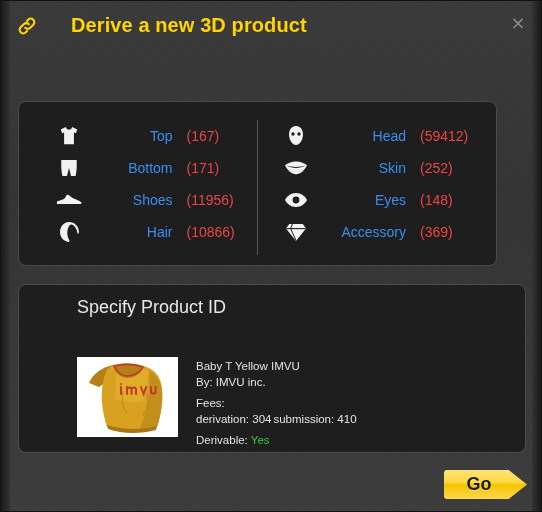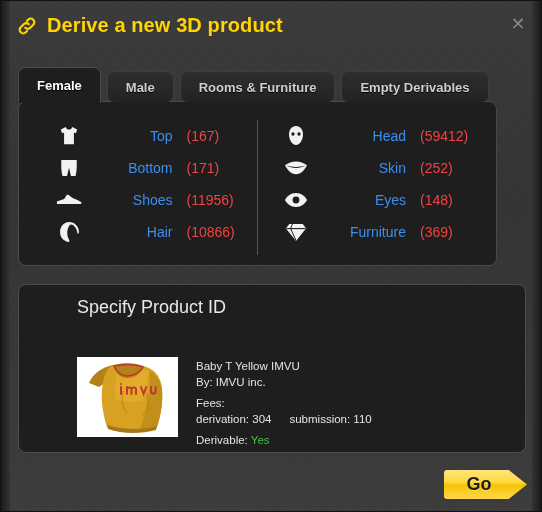--- a/index.html
+++ b/index.html
@@ -43,20 +43,21 @@
 
   
   #titlebar {
     position: absolute;
     left: 0; top: 0;
     width: 542px;
     height: 50px;
     display: flex;
     align-items: center;
     padding: 0 10px 0 14px;
+    gap: 24px;
   }
   .link-icon {
     width: 24px; height: 24px;
     flex: 0 0 auto;
     margin-right: 8px;
     display: flex; align-items: center; justify-content: center;
   }
   #title-text {
     color: #ffd400;
     font-size: 20px;
@@ -217,21 +218,21 @@
     left: 177px; top: 73px;
     width: 320px;
   }
   .prod-line {
     color: #e4e4e4;
     font-size: 11.5px;
     line-height: 16px;
     white-space: nowrap;
   }
   .prod-line.gap { margin-top: 5px; }
-  .fee-row { display: flex; gap: 18px; text-align: right; }
+  .fee-row { display: flex; gap: 2px; text-align: right; }
   .derivable-yes { color: #3fc13f; }
 
   
   #go-button {
     position: absolute;
     left: 443px; top: 469px;
     width: 83px; height: 29px;
     cursor: pointer;
   }
   #go-button .go-shape {
@@ -263,26 +264,20 @@
         <g fill="none" stroke="#ffd400" stroke-width="2.1" stroke-linecap="round">
           <path d="M10.2 13.8a3.6 3.6 0 0 0 5.1 0l3-3a3.6 3.6 0 0 0-5.1-5.1l-1.3 1.3"></path>
           <path d="M13.8 10.2a3.6 3.6 0 0 0-5.1 0l-3 3a3.6 3.6 0 0 0 5.1 5.1l1.3-1.3"></path>
         </g>
       </svg>
     </span>
     <span id="title-text">Derive a new 3D product</span>
     <span id="close-button">×</span>
   </div>
 
-  <div id="tabbar">
-    <div class="tab active">Female</div>
-    <div class="tab inactive">Male</div>
-    <div class="tab inactive">Rooms &amp; Furniture</div>
-    <div class="tab inactive">Empty Derivables</div>
-  </div>
 
   <div id="category-panel">
     <div class="cat-columns">
 
       <div class="cat-col left">
 
         <div class="cat-row">
           <span class="cat-icon">
             <svg width="22" height="20" viewBox="0 0 24 22" fill="#f2f2f2">
               <path d="M8.4 1.2 3 3.8l1.4 4.1 2.2-.8V20h10.8V7.1l2.2.8L21 3.8l-5.4-2.6a3.7 3.7 0 0 1-7.2 0z"></path>
@@ -360,21 +355,21 @@
         </div>
 
         <div class="cat-row">
           <span class="cat-icon">
             <svg width="22" height="20" viewBox="0 0 22 20" fill="#f2f2f2">
               <path d="M4.2 2h13.6l3.2 4.6L11 19 1 6.6z"></path>
               <path d="M1.6 6.6h18.8" stroke="#1e1e1e" stroke-width="1.1" fill="none"></path>
               <path d="M7.4 2 5.6 6.6 11 18.4" stroke="#1e1e1e" stroke-width="1" fill="none"></path>
             </svg>
           </span>
-          <span class="cat-label">Furniture</span>
+          <span class="cat-label">Accessory</span>
           <span class="cat-count">(369)</span>
         </div>
       </div>
 
     </div>
   </div>
 
   <div id="product-panel">
 
     <div id="specify-label">Specify Product ID</div>
@@ -412,21 +407,21 @@
         <path d="M70 36 C72 46 70 54 66 58" fill="none" stroke="#b4801a" stroke-width="1.2" opacity="0.7"></path>
       </svg>
     </div>
 
     <div id="product-details">
       <div class="prod-line">Baby T Yellow IMVU</div>
       <div class="prod-line">By: IMVU inc.</div>
       <div class="prod-line gap">Fees:</div>
       <div class="prod-line fee-row">
         <span>derivation: 304</span>
-        <span>submission: 110</span>
+        <span>submission: 410</span>
       </div>
       <div class="prod-line gap">
         <span>Derivable:</span>
         <span class="derivable-yes">Yes</span>
       </div>
     </div>
   </div>
 
   <div id="go-button">
     <div class="go-shape"></div>

